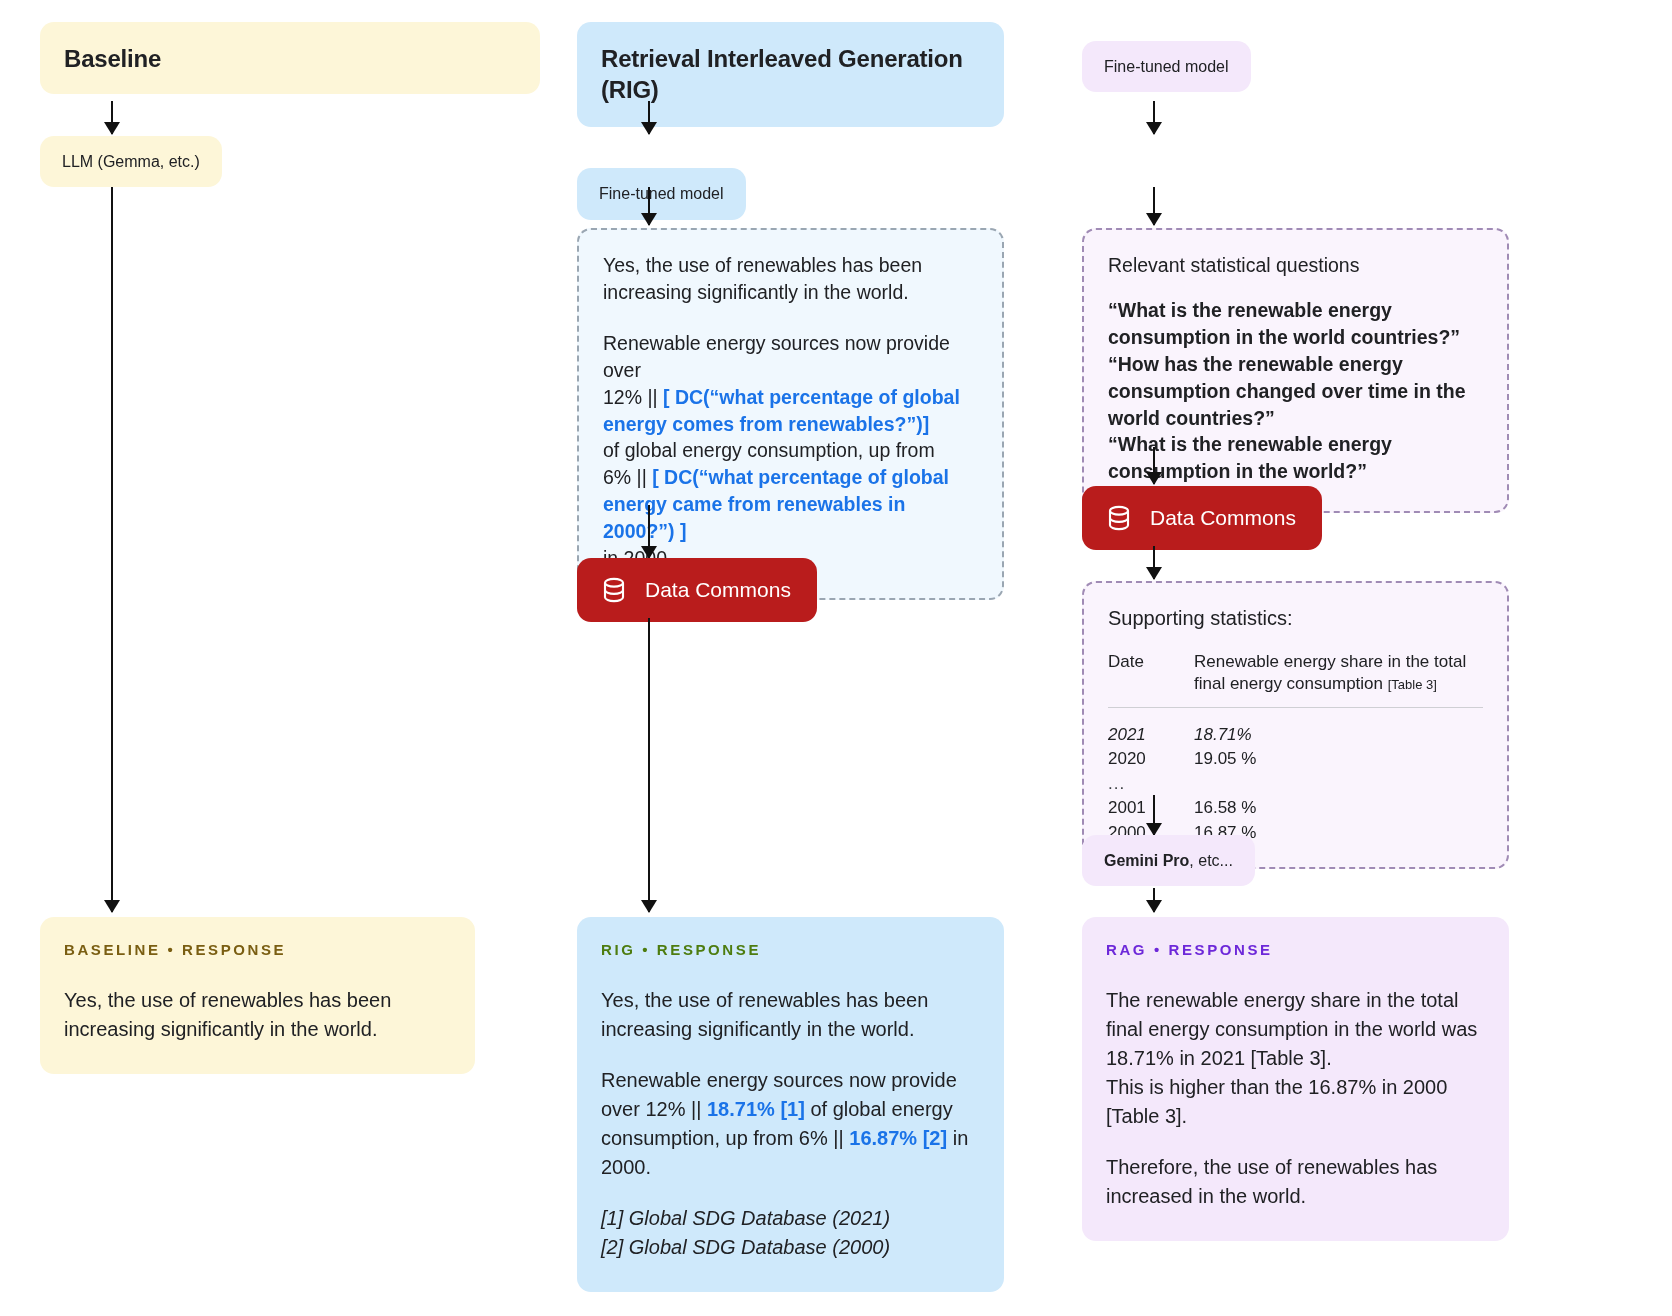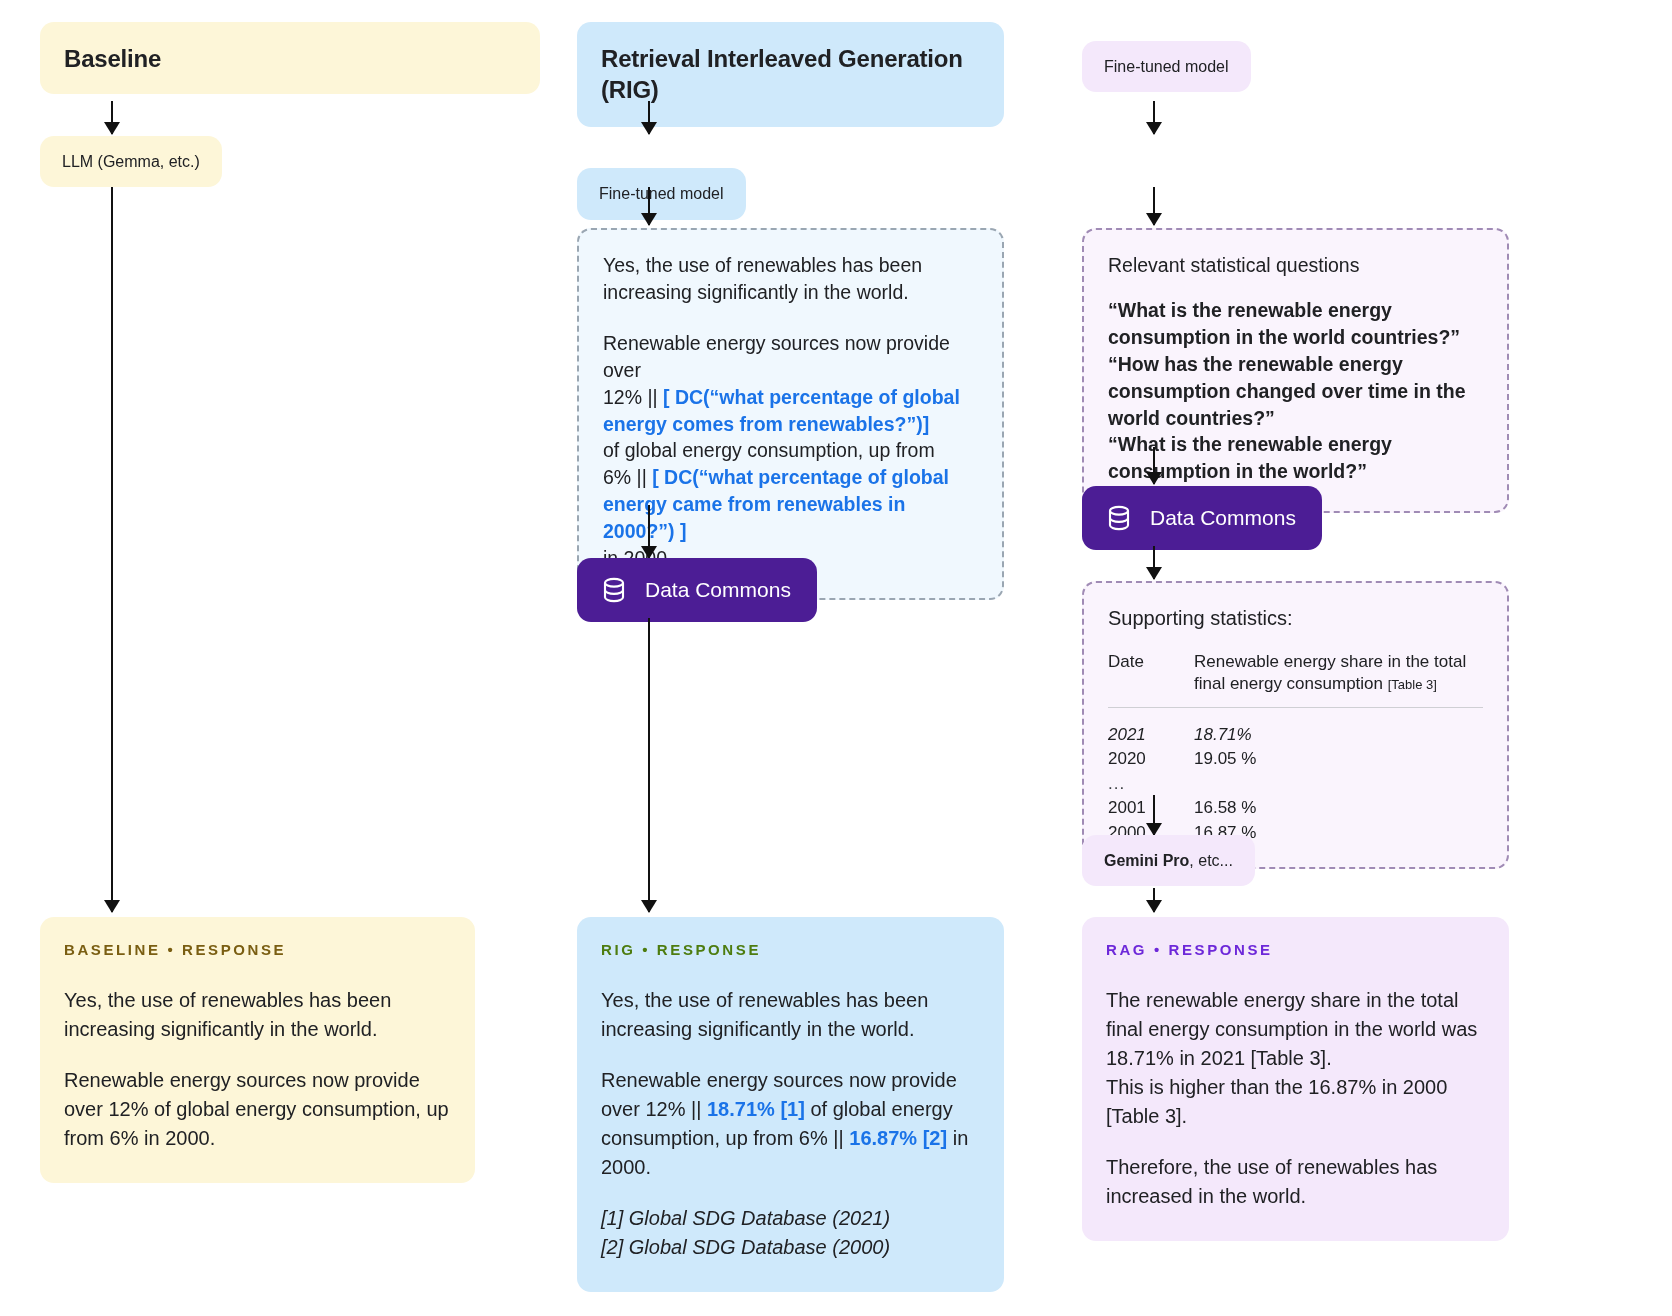--- a/index.html
+++ b/index.html
@@ -78,21 +78,21 @@
     content:"";position:absolute;left:-7px;bottom:-1px;
     width:0;height:0;
     border-left:8px solid transparent;
     border-right:8px solid transparent;
     border-top:13px solid #111;
   }
 
   
   .dc{
     display:inline-flex;align-items:center;gap:16px;
-    background:#4c1d95;color:#fff;
+    background:#b91c1c;color:#fff;
     border-radius:14px;
     padding:17px 26px 17px 22px;
     font-size:21px;
   }
   .dc svg{display:block;}
 
   
   .blue{color:#1a73e8;font-weight:700;}
   .bold{font-weight:700;}
 
@@ -126,21 +126,20 @@
     <div class="arrow" style="left:71px;top:101px;height:33px;"></div>
 
     <div class="pill" style="margin-top:42px;">LLM (Gemma, etc.)</div>
 
     <div class="arrow" style="left:71px;top:187px;height:725px;"></div>
 
     <div class="resp" style="position:absolute;top:917px;left:0;width:435px;">
       <div class="resp-label">BASELINE • RESPONSE</div>
       <div class="resp-body">
         <p>Yes, the use of renewables has been increasing significantly in the world.</p>
-        <p>Renewable energy sources now provide over 12% of global energy consumption, up from 6%  in 2000.</p>
       </div>
     </div>
   </div>
 
   <div class="col col-rig t-rig">
 
     <div class="hdr" style="margin-top:22px;">Retrieval Interleaved Generation (RIG)</div>
 
     <div class="arrow" style="left:71px;top:101px;height:33px;"></div>
 

